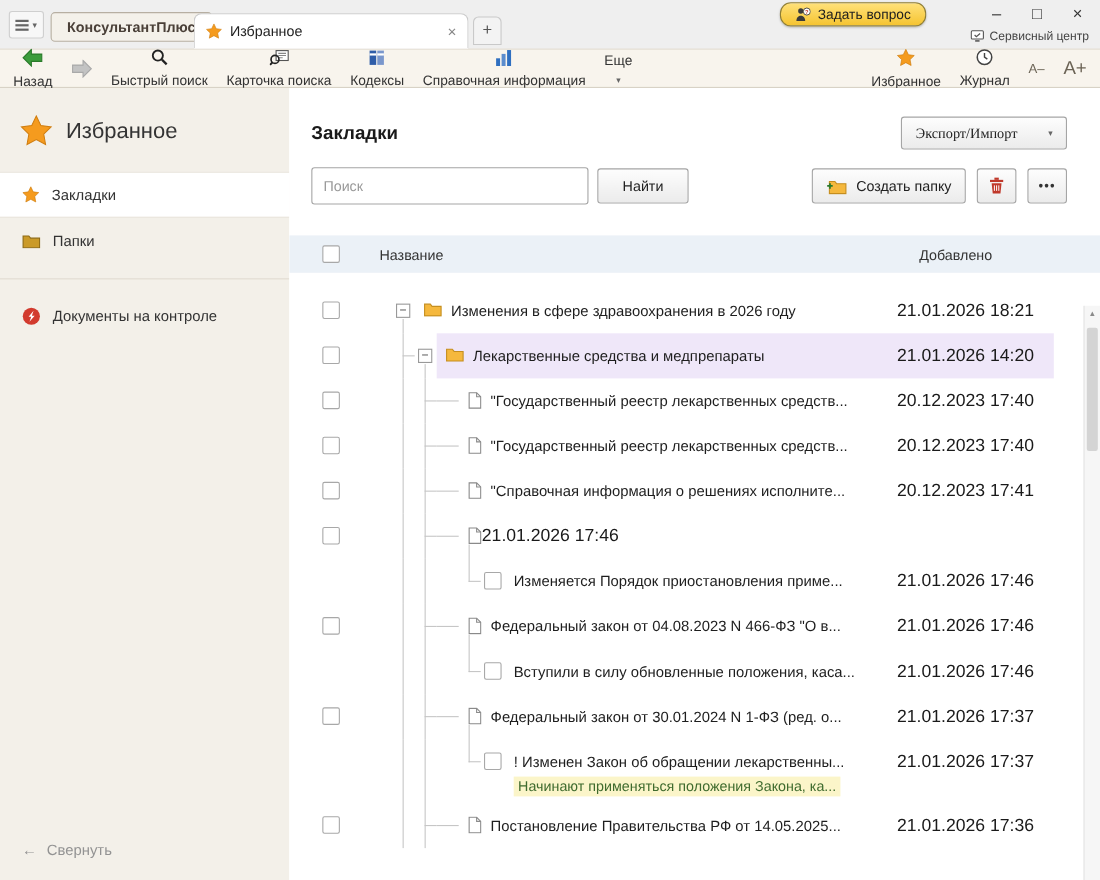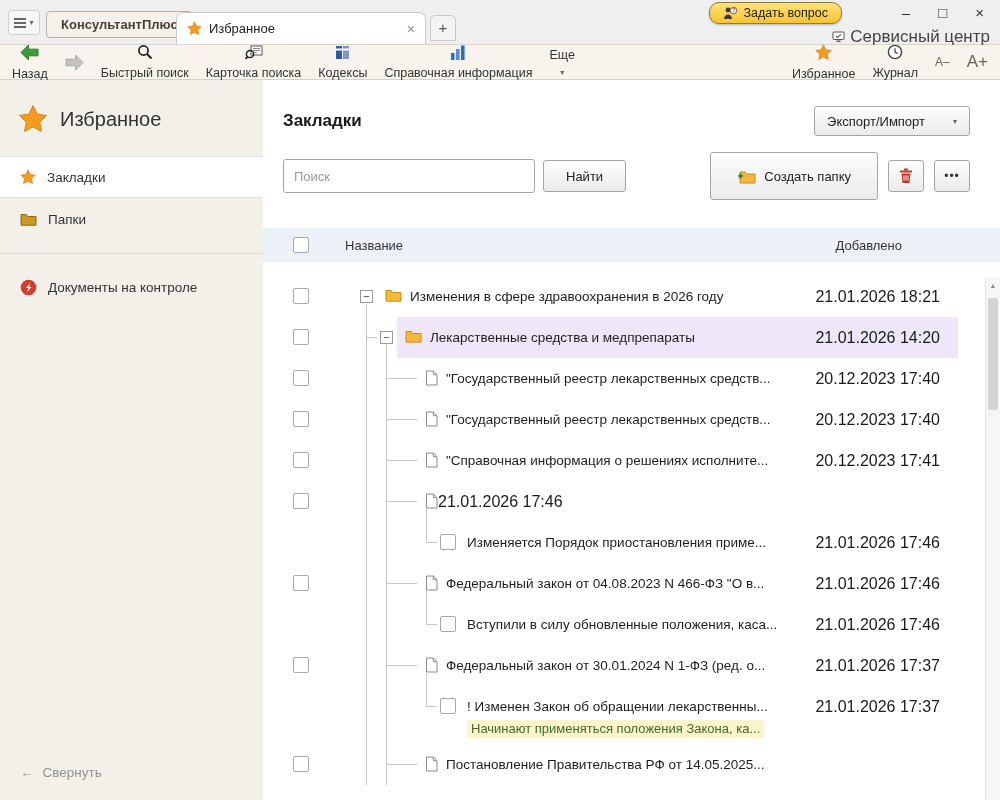--- a/index.html
+++ b/index.html
@@ -14,21 +14,21 @@
   .hamburger i{display:block;width:12px;height:2px;background:#666;}
   .caret-sm{font-size:8px;color:#666;}
   .brand{position:absolute;left:46px;top:11px;height:27px;line-height:25px;padding:0 14px;border:1px solid #b7afa2;border-radius:4px;font-weight:bold;font-size:13px;color:#4a4038;background:#f4f1ea;}
   .tab{position:absolute;left:176px;bottom:0;width:250px;height:32px;background:#fff;border:1px solid #c9c9c9;border-bottom:none;border-radius:7px 7px 0 0;display:flex;align-items:center;padding:0 10px;gap:7px;}
   .tab-label{font-size:13px;flex:1;color:#222;}
   .tab-close{color:#888;font-size:14px;}
   .newtab{position:absolute;left:430px;bottom:3px;width:26px;height:26px;border:1px solid #c9c9c9;border-radius:5px 5px 0 0;background:#f3f3f3;text-align:center;line-height:24px;font-size:15px;color:#555;}
   .ask-btn{position:absolute;right:158px;top:2px;height:22px;padding:0 13px;background:linear-gradient(#ffe17a,#f5c431);border:1px solid #8f7e35;border-radius:10px;display:flex;align-items:center;gap:6px;font-size:12.5px;color:#1e1e1e;box-shadow:0 1px 2px rgba(0,0,0,.25);}
   .win-controls{position:absolute;right:16px;top:4px;display:flex;gap:28px;font-size:15px;color:#333;}
   .win-controls span{cursor:pointer;line-height:18px;}
-  .service{position:absolute;right:10px;top:27px;display:flex;align-items:center;gap:5px;font-size:17px;color:#444;}
+  .service{position:absolute;right:10px;top:27px;display:flex;align-items:center;gap:5px;font-size:11px;color:#444;}
 
   
   .toolbar{height:36px;background:#f8f4ed;border-top:1px solid #dad3c7;border-bottom:1px solid #d8d2c6;display:flex;align-items:center;padding:0 12px;gap:17px;flex:none;font-size:12.5px;color:#333;}
   .titem{display:flex;align-items:center;gap:6px;white-space:nowrap;cursor:pointer;flex-direction:column;}
   .titem.push{margin-left:auto;}
   .fontminus{font-size:12px;color:#6b6355;}
   .fontplus{font-size:17px;color:#6b6355;}
 
   
   .bodyrow{flex:1;display:flex;min-height:0;}
@@ -37,27 +37,27 @@
   .sb-item{display:flex;align-items:center;gap:11px;padding:0 20px;height:42px;font-size:13.5px;color:#333;cursor:pointer;}
   .sb-item.active{background:#fff;border-top:1px solid #e6e1d7;border-bottom:1px solid #e6e1d7;}
   .sb-gap{height:14px;border-bottom:1px solid #e0dbd0;margin-bottom:12px;}
   .sb-collapse{position:absolute;left:20px;bottom:20px;color:#939393;font-size:13.5px;display:flex;gap:9px;align-items:center;cursor:pointer;}
 
   
   .main{flex:1;background:#fff;position:relative;min-width:0;overflow:hidden;}
   .m-head{display:flex;align-items:center;justify-content:space-between;padding:26px 30px 0 20px;}
   .m-title{font-size:17px;font-weight:bold;color:#1a1a1a;}
   .btn{background:linear-gradient(#fdfdfd,#ebebeb);border:1px solid #a5a5a5;border-radius:3px;font-size:13px;color:#222;font-family:inherit;display:flex;align-items:center;cursor:pointer;}
-  .export-btn{height:30px;padding:0 12px;gap:28px;}
+  .export-btn{height:30px;padding:0 12px;gap:28px;font-family:Liberation Serif, serif;}
   .m-search{display:flex;align-items:center;padding:16px 30px 0 20px;gap:8px;}
   .search-input{width:252px;height:32px;border:1px solid #a5a5a5;border-radius:3px;padding:16px 10px;font-size:13px;font-family:inherit;color:#3b82f6;}
   .search-input::placeholder{color:#9a9a9a;}
   .find-btn{height:32px;padding:0 22px;}
   .right-actions{margin-left:auto;display:flex;gap:10px;align-items:center;}
-  .create-folder-btn{height:48px;padding:0 26px;gap:8px;}
+  .create-folder-btn{height:32px;padding:0 12px;gap:8px;}
   .icon-btn{width:36px;height:32px;justify-content:center;}
   .dots{font-size:12px;letter-spacing:1px;color:#333;}
 
   .theader{margin-top:28px;height:34px;background:#ebf1f7;display:flex;align-items:center;padding:0 60px 0 30px;font-size:13px;color:#333;}
   .theader .colname{margin-left:36px;}
   .theader .coladded{margin-left:auto;margin-right:38px;}
 
   .checkbox{width:16px;height:16px;border:1px solid #a8a8a8;border-radius:2px;background:#fff;display:inline-block;flex:none;cursor:pointer;}
 
   
@@ -496,20 +496,21 @@
               <span class="cell tee"></span>
               <span class="cell h"></span>
             </div>
             <span class="ricon"><svg width="13" height="16" viewBox="0 0 13 16">
                 <path d="M1.5 1h6.8L12 4.7V15H1.5z" fill="#fff" stroke="#8a8a8a"></path>
                 <path d="M8.3 1v3.7H12" fill="none" stroke="#8a8a8a"></path>
               </svg></span>
             <div class="labelwrap">
               <span class="rowlabel">Постановление Правительства РФ от 14.05.2025...</span>
             </div>
+            <span class="rowdate">21.01.2026 17:36</span>
           </div>
         </div>
 
       <div class="scrollbar">
         <div class="scroll-up">▲</div>
         <div class="scroll-thumb"></div>
       </div>
     </div>
   </div>
 </div>

